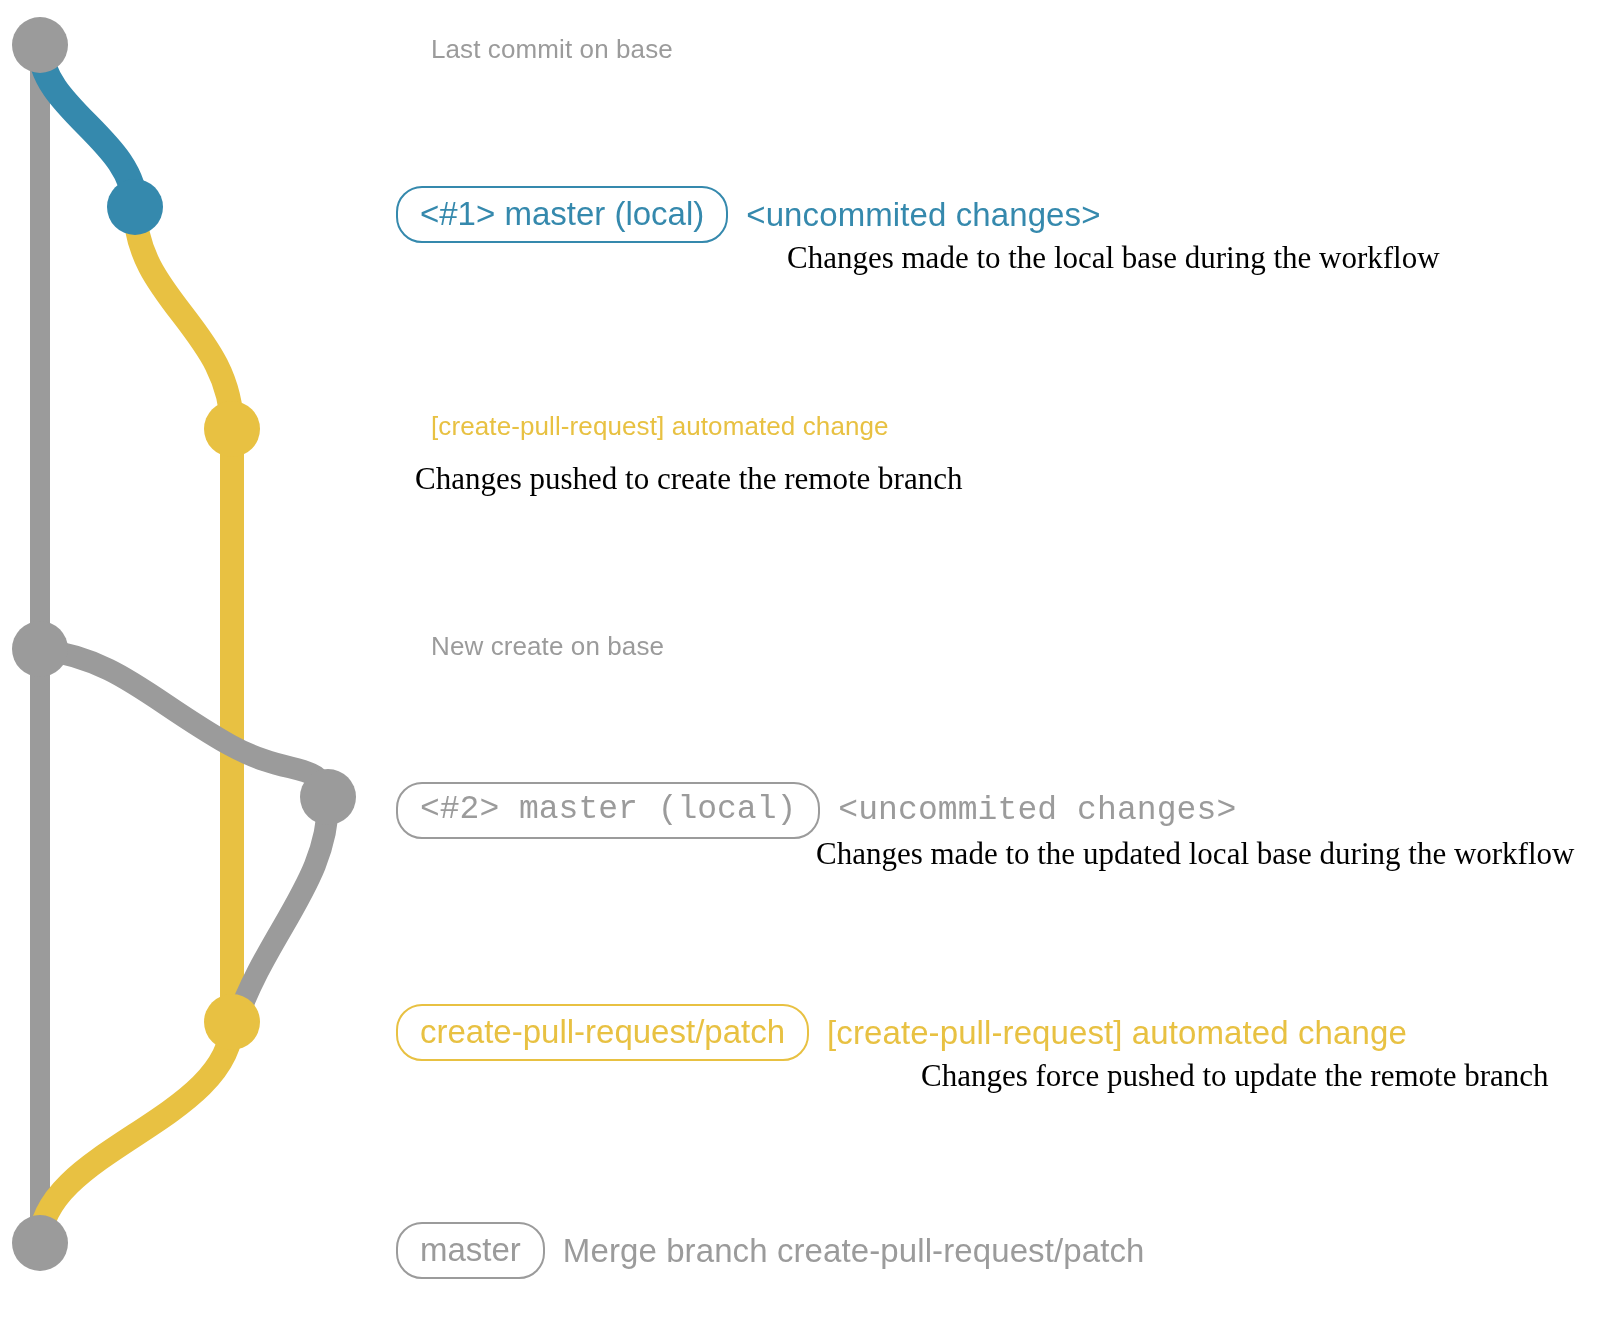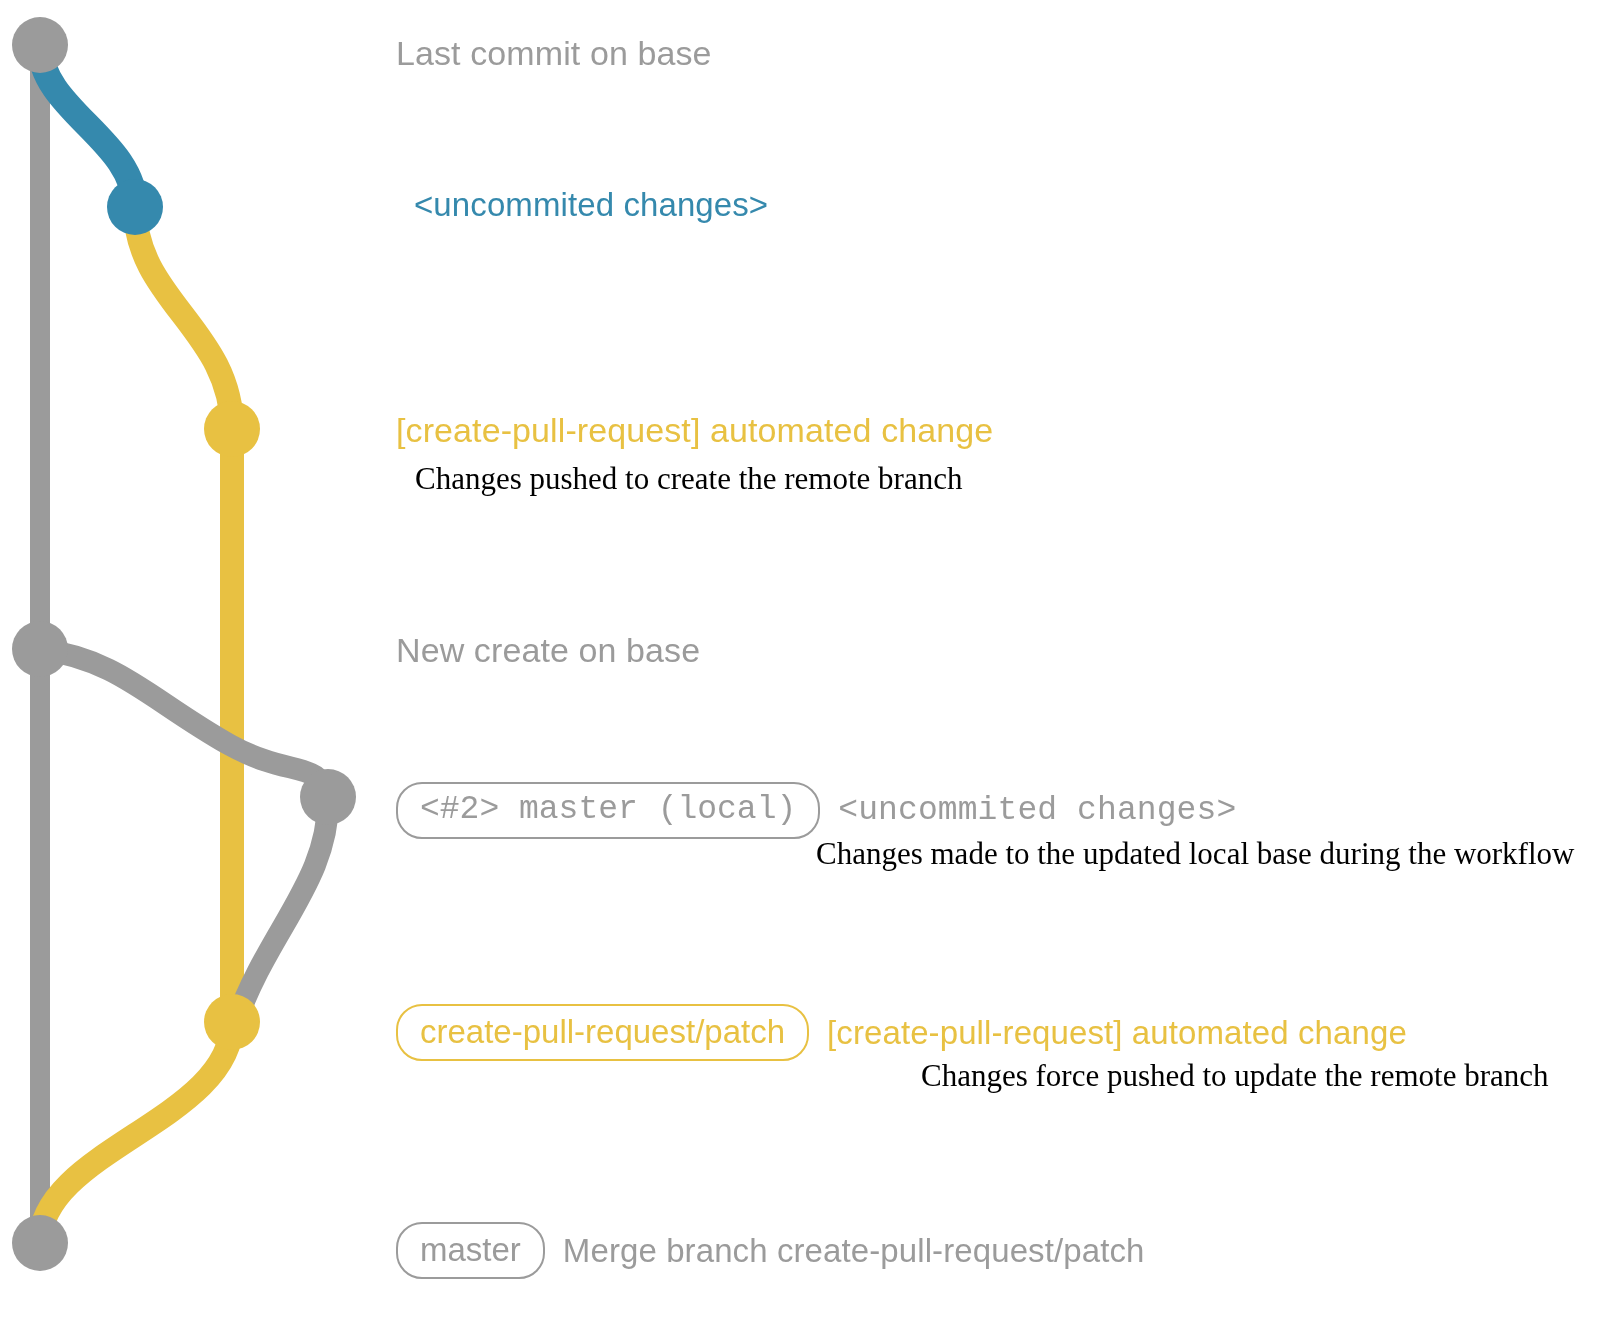--- a/index.html
+++ b/index.html
@@ -35,22 +35,23 @@
   }
 
   .row {
     position: absolute;
     display: flex;
     align-items: center;
     white-space: nowrap;
   }
 
   .plain-label {
-    font-size: 34px;
+    font-size: 26px;
     letter-spacing: 0.1px;
+    margin-left: 35px;
   }
   .plain-label.gray  { color: #9B9B9B; }
   .plain-label.yellow{ color: #E8C142; }
 
   .badge {
     display: inline-block;
     border: 2px solid #9B9B9B;
     border-radius: 26px;
     padding: 9px 22px 11px 22px;
     font-size: 33px;
@@ -105,22 +106,24 @@
   <circle cx="40" cy="1243" r="28" fill="#9B9B9B"></circle>
 </svg>
 
 <div id="annotations-layer">
 
   <div class="row" style="left:396px; top:34px;">
     <span class="plain-label gray">Last commit on base</span>
   </div>
 
   <div class="row" style="left:396px; top:186px;">
+    <span class="badge blue">&lt;#1&gt; master (local)</span>
     <span class="badge-caption blue">&lt;uncommited changes&gt;</span>
   </div>
+  <div class="desc" style="left:787px; top:240px;">Changes made to the local base during the workflow</div>
 
   <div class="row" style="left:396px; top:411px;">
     <span class="plain-label yellow">[create-pull-request] automated change</span>
   </div>
   <div class="desc" style="left:415px; top:461px;">Changes pushed to create the remote branch</div>
 
   <div class="row" style="left:396px; top:631px;">
     <span class="plain-label gray">New create on base</span>
   </div>
 

